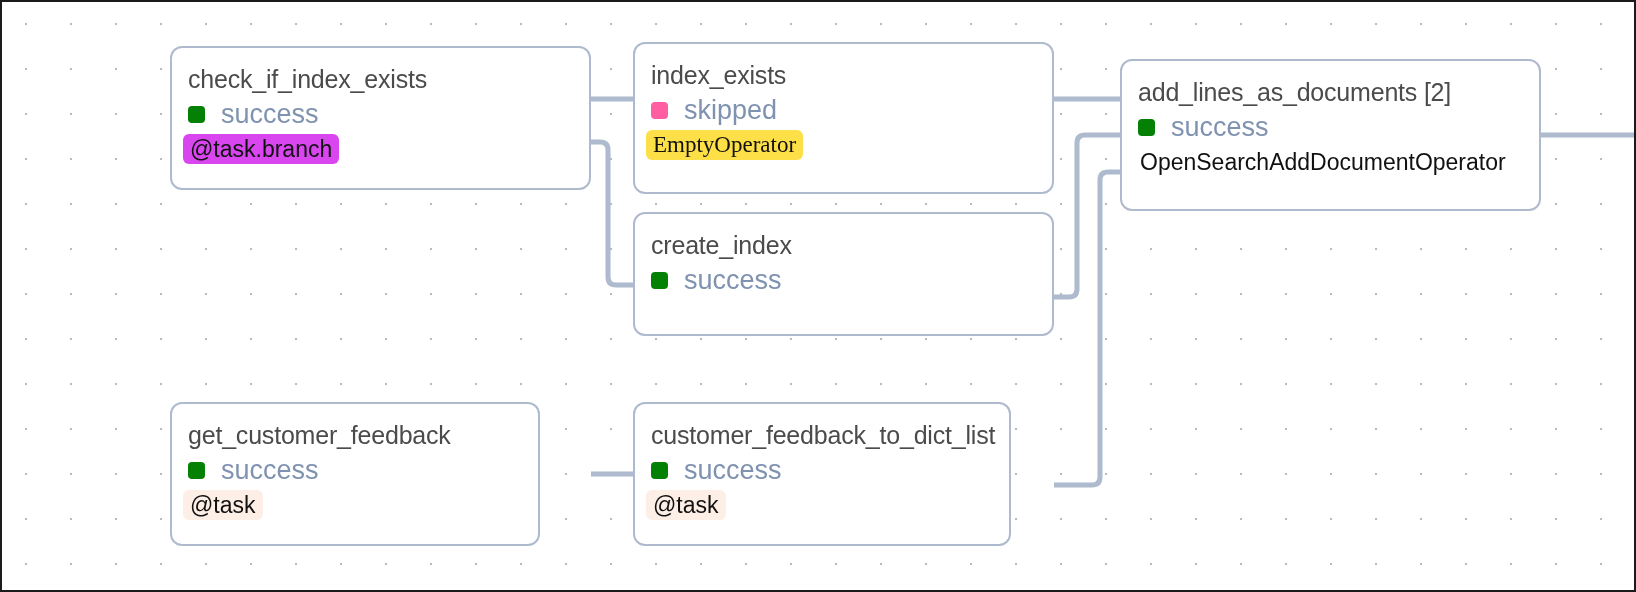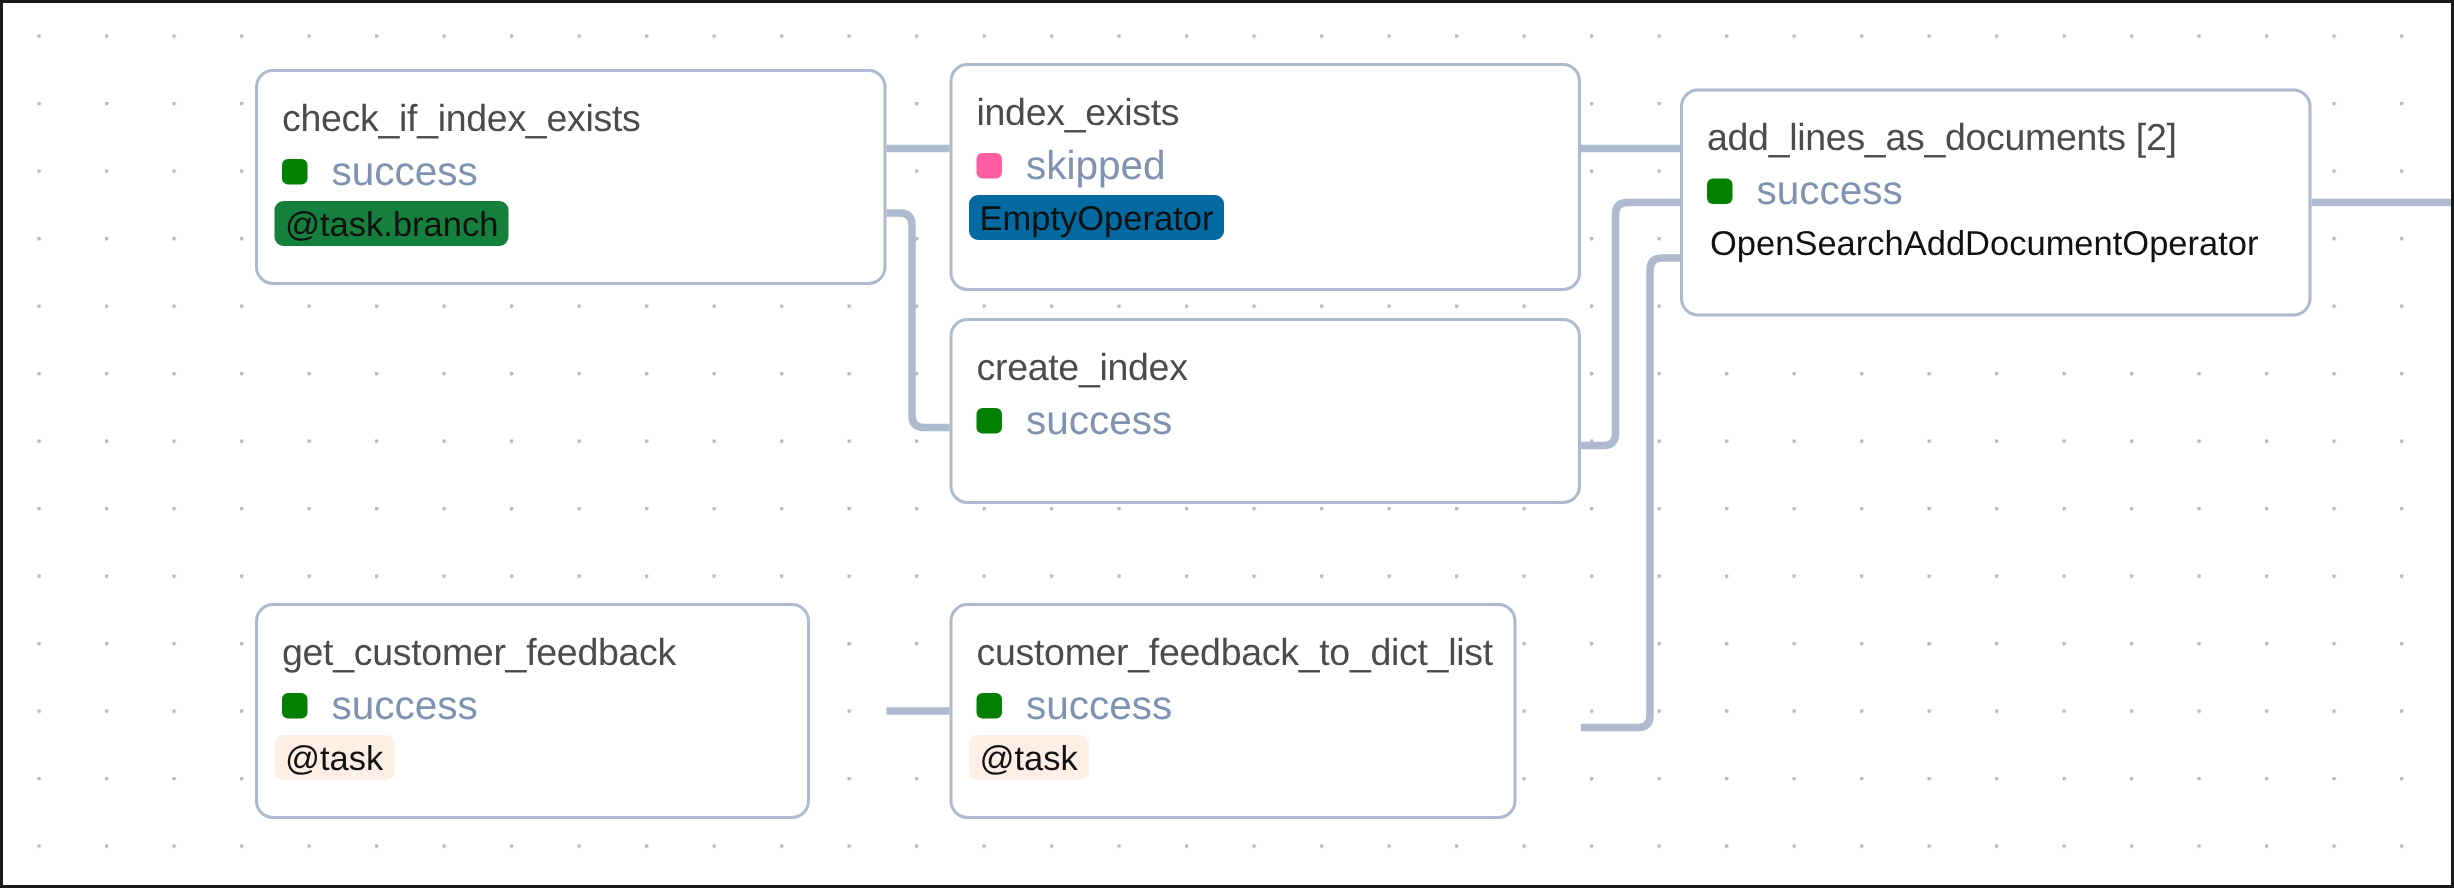--- a/index.html
+++ b/index.html
@@ -105,30 +105,30 @@
       <path d="M 1539 133 L 1636 133"></path>
     </g>
   </svg>
 
   <div class="node" style="left:168px; top:44px; width:421px; height:144px;">
     <div class="node-title">check_if_index_exists</div>
     <div class="node-status">
       <span class="status-chip" style="background:#048004;"></span>
       <span class="status-label">success</span>
     </div>
-    <div><span class="node-op" style="background:#15803d;">@task.branch</span></div>
+    <div><span class="node-op" style="background:#d946ef;">@task.branch</span></div>
   </div>
 
   <div class="node" style="left:631px; top:20px; width:421px; height:152px;margin-top:20px;">
     <div class="node-title">index_exists</div>
     <div class="node-status">
       <span class="status-chip" style="background:#ff5fa2;"></span>
       <span class="status-label">skipped</span>
     </div>
-    <div><span class="node-op" style="background:#0369a1;">EmptyOperator</span></div>
+    <div><span class="node-op" style="background:#fde047;font-family:Liberation Serif, serif;">EmptyOperator</span></div>
   </div>
 
   <div class="node" style="left:1118px; top:57px; width:421px; height:152px;">
     <div class="node-title">add_lines_as_documents [2]</div>
     <div class="node-status">
       <span class="status-chip" style="background:#048004;"></span>
       <span class="status-label">success</span>
     </div>
     <div><span class="node-op op-plain">OpenSearchAddDocumentOperator</span></div>
   </div>

